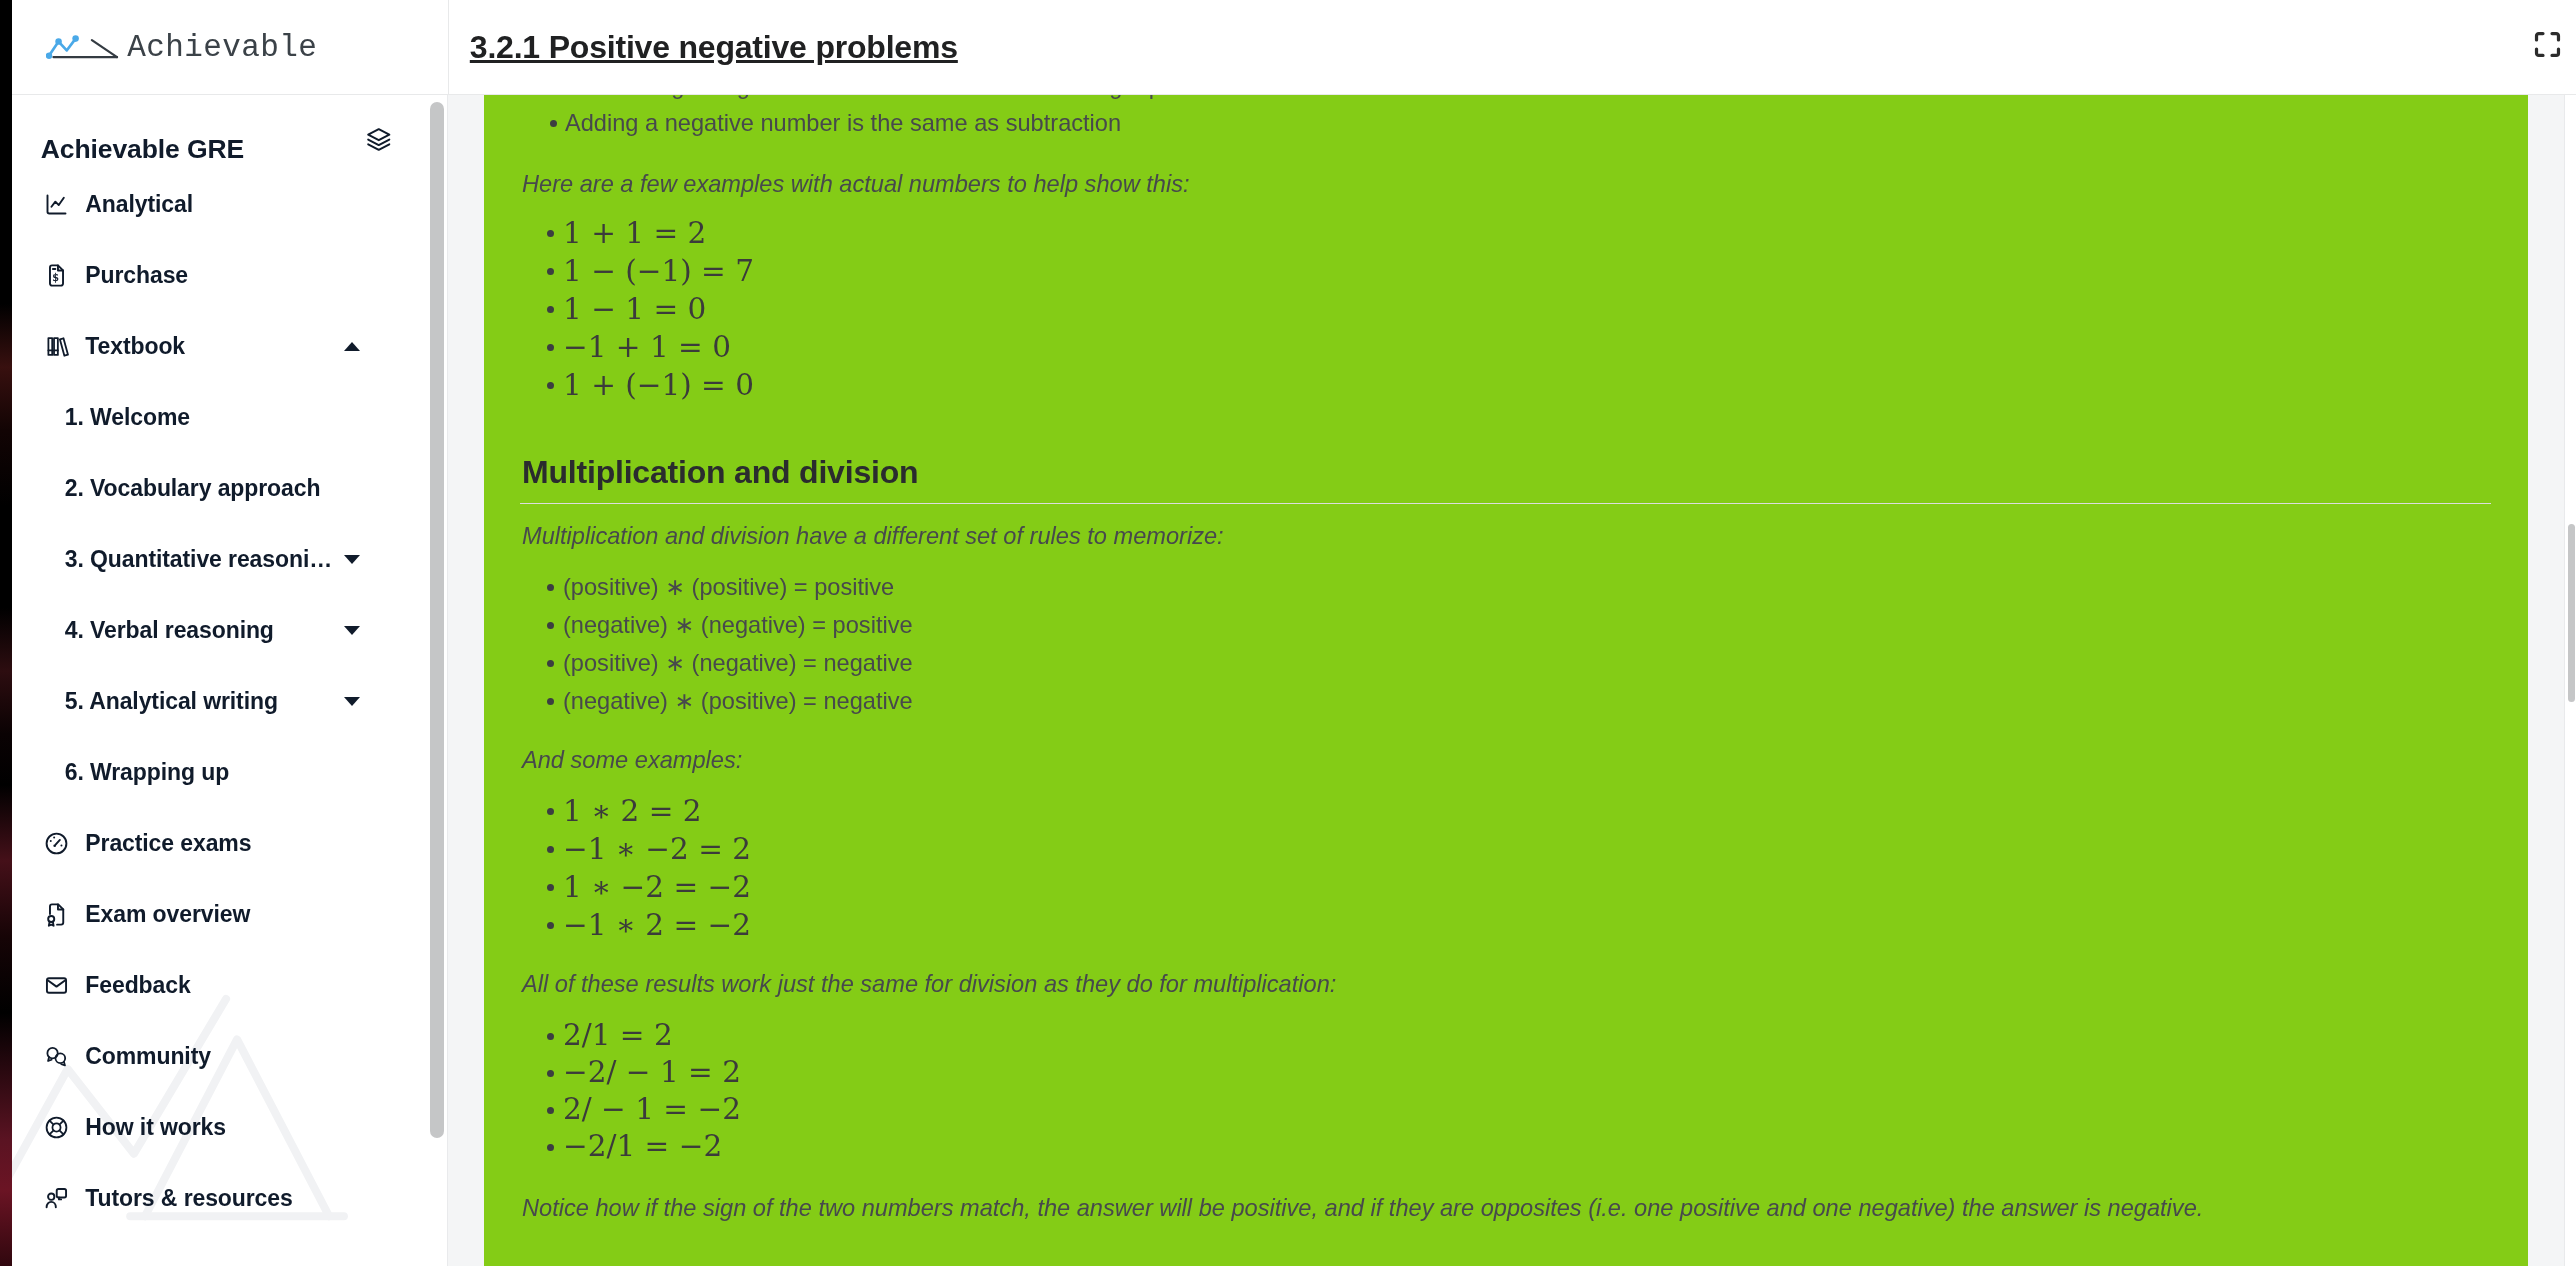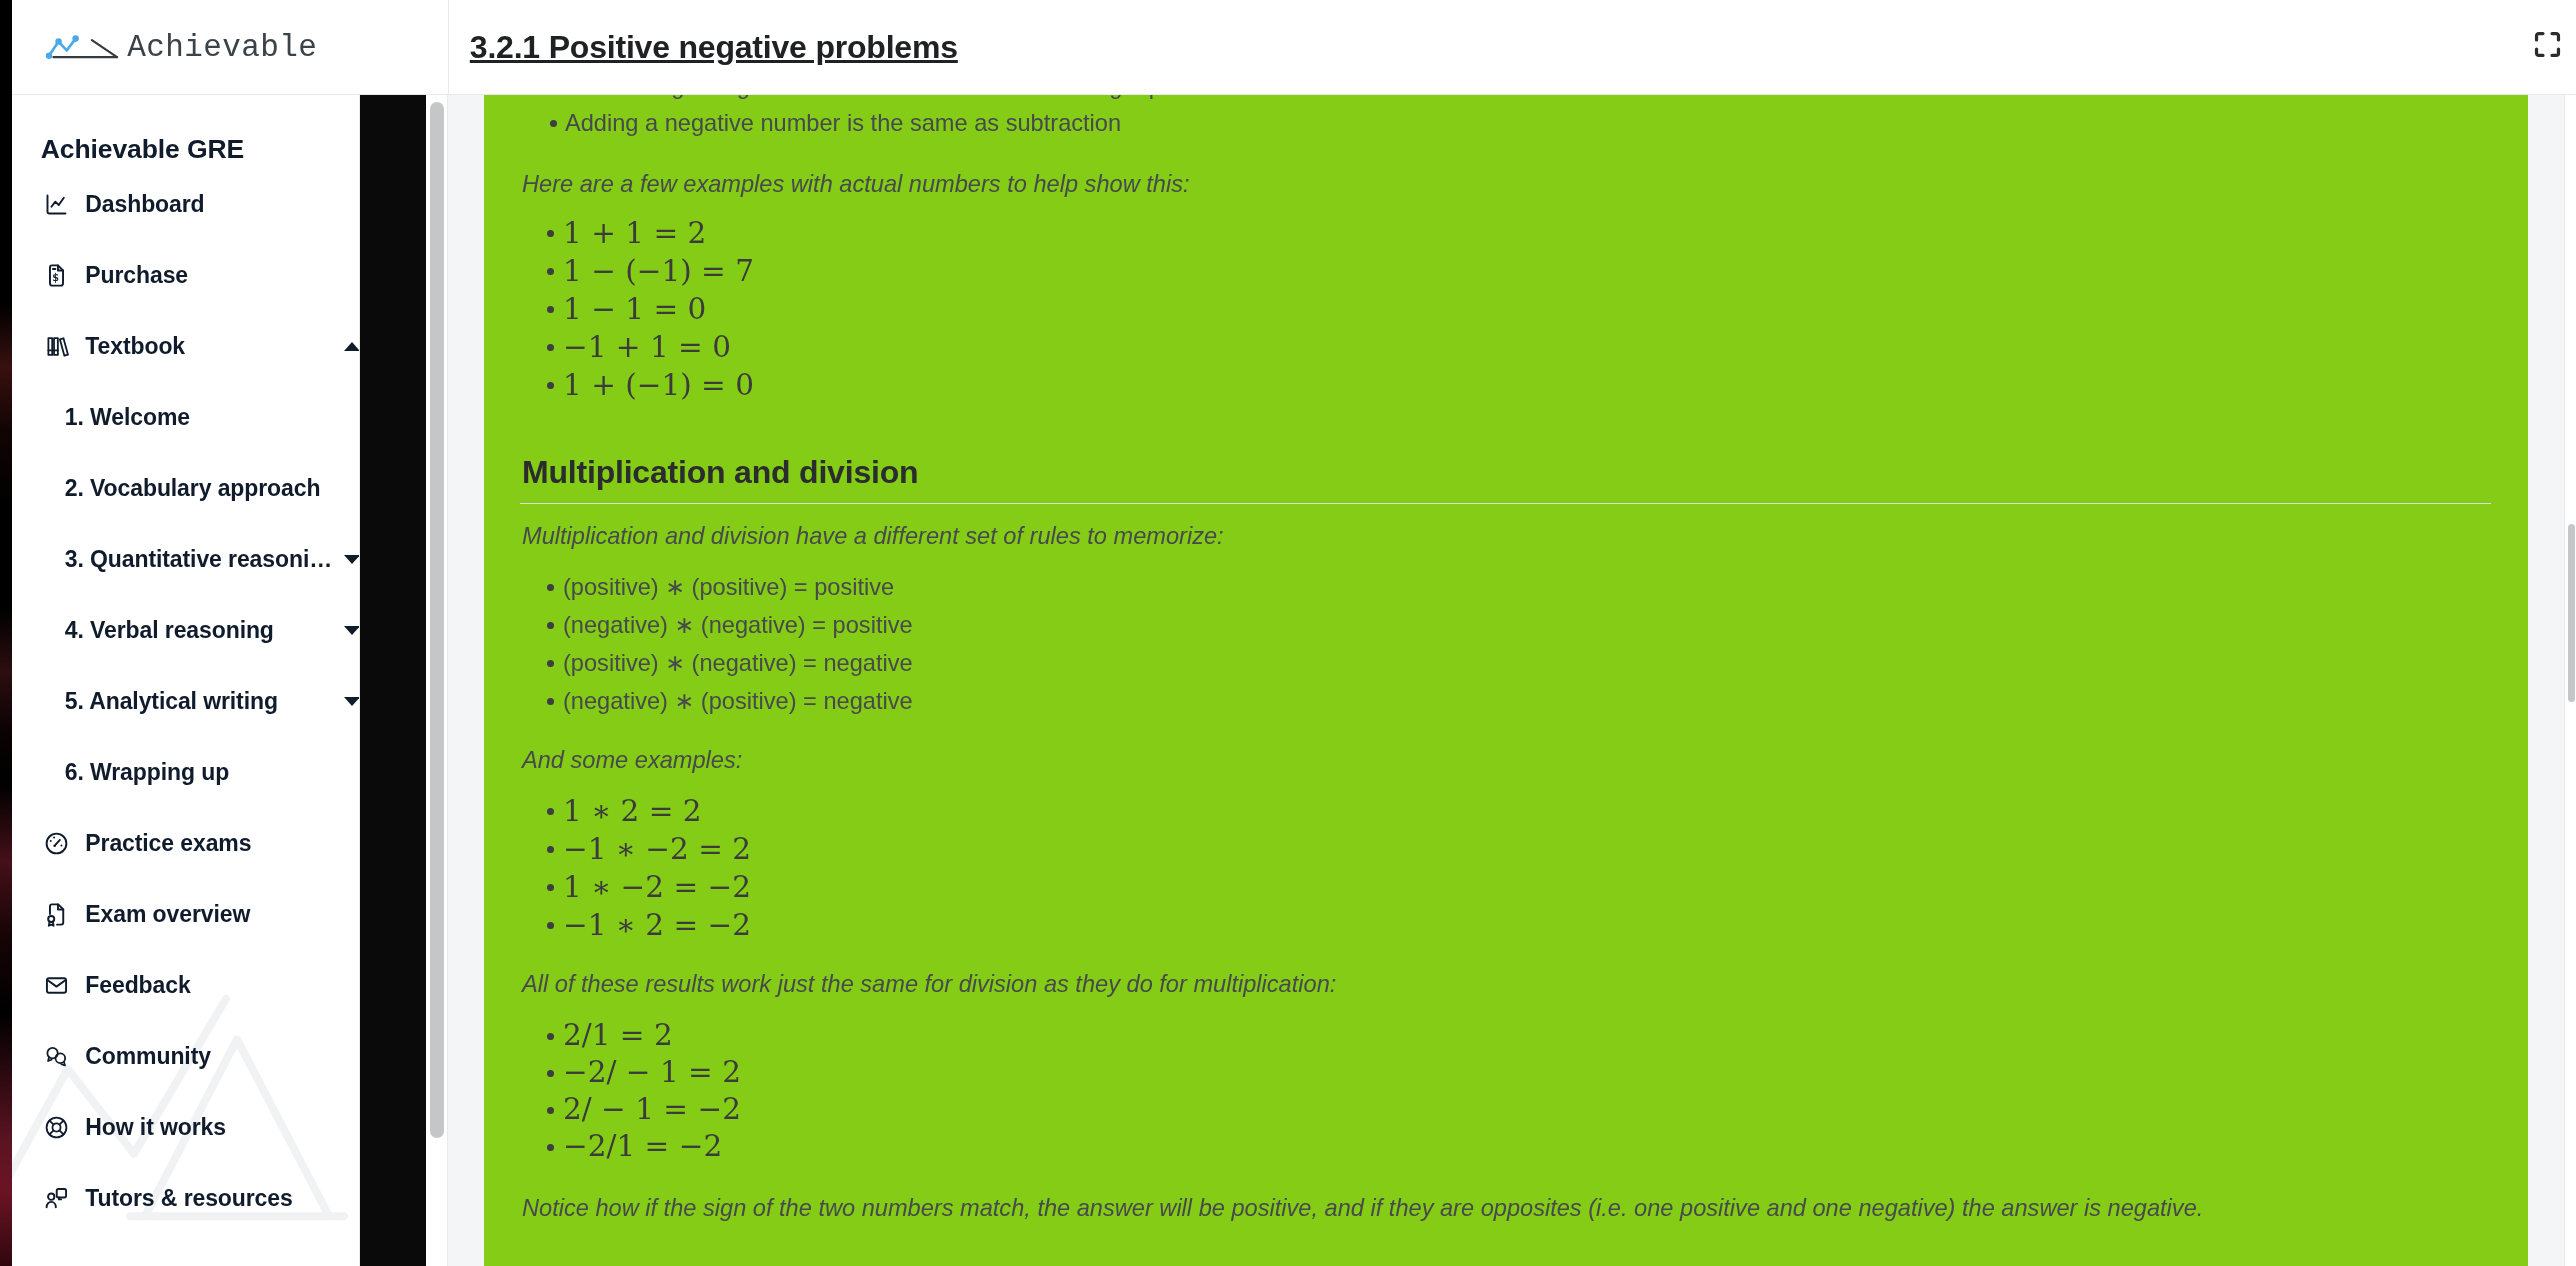--- a/index.html
+++ b/index.html
@@ -28,21 +28,21 @@
   .brand svg { display: block; }
   .brand-word { font-size: 31px; font-weight: 500; color: #3b4248; letter-spacing: 0.4px; margin-left: 7.4px; }
   .topbar-divider { position: absolute; left: 436px; top: 0; height: 94px; width: 0; border-left: 1.5px solid #e8e9ea; }
   .page-title {
     position: absolute; left: 458px; top: 0; height: 94px; display: flex; align-items: center;
     font-size: 32px; font-weight: 700; color: #202122; letter-spacing: -0.2px; text-decoration: underline;
   }
   .fullscreen-btn { position: absolute; right: 13.3px; top: 29px; width: 31px; height: 31px; cursor: pointer; }
   
   .sidebar {
-    position: absolute; left: 11.8px; top: 95px; width: 348px; height: 1171px;
+    position: absolute; left: 11.8px; top: 95px; width: 434px; height: 1171px;
     background: #fff; border-right: 1.5px solid #e9eaec; overflow: hidden;
   }
   .watermark { position: absolute; left: -17.7px; top: 878px; z-index: 0; }
   .sb-title {
     position: absolute; left: 29px; top: 37px; line-height: 35px;
     font-size: 26.5px; font-weight: 700; color: #101b2b; letter-spacing: -0.1px; z-index: 1;
   }
   .layers-btn { position: absolute; left: 352px; top: 30px; width: 29.5px; height: 29.5px; cursor: pointer; z-index: 1; }
   .nav { position: absolute; left: 0; top: 74px; width: 100%; z-index: 1; }
   .nav-row { height: 71px; display: flex; align-items: center; padding-left: 31px; position: relative; cursor: pointer; }
@@ -138,21 +138,21 @@
 
   <div class="nav">
 
     <div class="nav-row">
       <span class="nav-icon">
         <svg width="27" height="27" viewBox="0 0 24 24" class="ic">
           <path d="M4 4v14.5A1.5 1.5 0 0 0 5.5 20H20"></path>
           <path d="M7.5 14 11 9.5l3 3L18.5 6"></path>
         </svg>
       </span>
-      <span class="nav-label">Dashboard</span>
+      <span class="nav-label">Analytical</span>
     </div>
 
     <div class="nav-row">
       <span class="nav-icon">
         <svg width="27" height="27" viewBox="0 0 24 24" class="ic">
           <path d="M13.3 3H8a1.8 1.8 0 0 0-1.8 1.8v14.4A1.8 1.8 0 0 0 8 21h8a1.8 1.8 0 0 0 1.8-1.8V7.5z"></path>
           <path d="M13.3 3v4.5h4.5"></path>
           <path d="M8.8 6.2h2.2"></path>
           <text x="11.3" y="17.2" font-size="9.5" text-anchor="middle" stroke-width="0.3" fill="#101b2b" font-family="DejaVu Sans, sans-serif">$</text>
         </svg>

